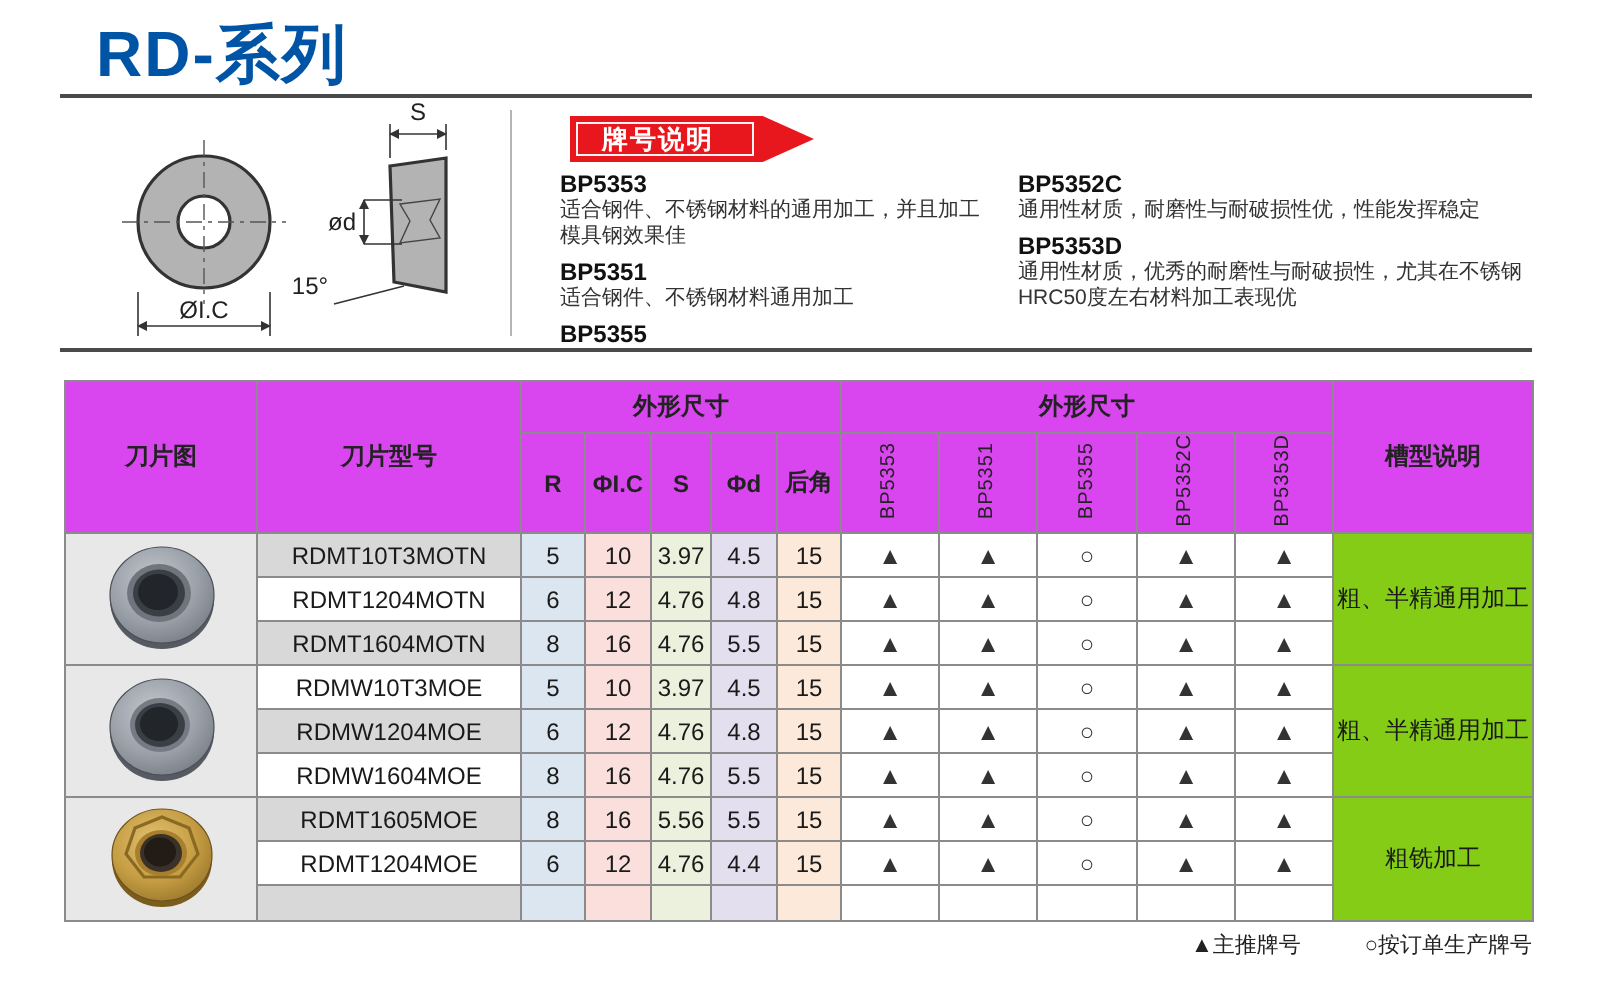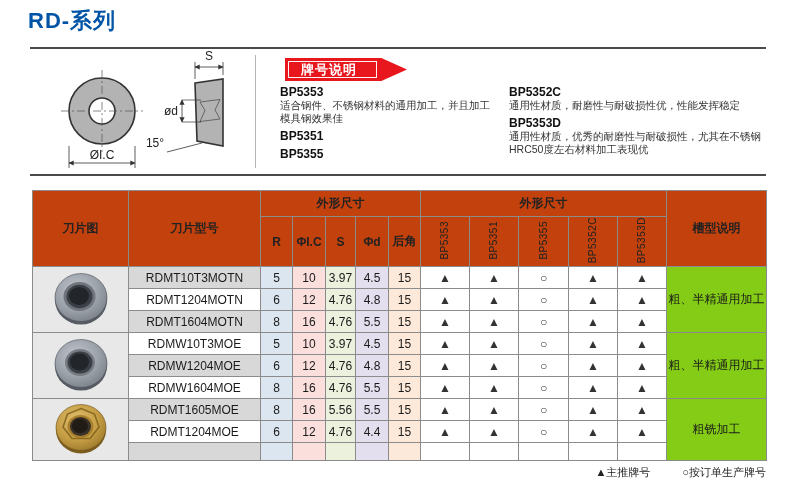--- a/index.html
+++ b/index.html
@@ -1,19 +1,19 @@
 <!DOCTYPE html>
 <html><head>
 <meta charset="utf-8">
 <style>
   html,body{margin:0;padding:0;background:#fff;}
   body{width:800px;height:501px;font-family:"Liberation Sans","DejaVu Sans",sans-serif;color:#1a1a1a;}
   .page{position:relative;width:800px;height:501px;overflow:hidden;background:#fff;}
 
-  .title{position:absolute;left:28px;top:6px;margin:0;font-size:22px;font-weight:bold;color:#0054a6;letter-spacing:1px;}
+  .title{position:absolute;left:48px;top:6px;margin:0;font-size:32px;font-weight:bold;color:#0054a6;letter-spacing:1px;}
 
   
   .top-panel{position:absolute;left:30px;top:47px;width:736px;height:129px;
     border-top:2px solid #4a4a4a;border-bottom:2px solid #4a4a4a;box-sizing:border-box;}
   .panel-divider{position:absolute;left:225px;top:6px;bottom:6px;width:1px;background:#b5b5b5;}
   .draw-svg{position:absolute;left:0;top:0;}
   .draw-svg text{font-size:12px;fill:#222;}
 
   .badge{position:absolute;left:255px;top:9px;width:122px;height:23px;background:#e8171e;
     clip-path:polygon(0 0,79% 0,100% 50%,79% 100%,0 100%);}
@@ -23,21 +23,21 @@
   .grade-cols{position:absolute;left:250px;top:36px;right:2px;display:flex;gap:12px;}
   .grade-col{width:228px;}
   .grade-col.wide{width:268px;}
   .grade-item{margin-bottom:4px;}
   .grade-name{font-size:12px;font-weight:bold;color:#111;line-height:14px;}
   .grade-desc{font-size:10.5px;color:#333;line-height:13px;}
 
   
   table.spec{position:absolute;left:32px;top:190px;border-collapse:collapse;table-layout:fixed;width:734px;}
   table.spec th,table.spec td{border:1px solid #8b8b8b;padding:0;font-size:12px;text-align:center;vertical-align:middle;box-sizing:border-box;overflow:hidden;}
-  table.spec th{background:#c2410c;font-weight:600;color:#222;}
+  table.spec th{background:#d946ef;font-weight:600;color:#222;}
   .vtext{display:inline-block;writing-mode:vertical-rl;transform:rotate(180deg);font-size:10px;font-weight:normal;letter-spacing:.5px;line-height:1;}
   .imgcell{background:#e8e8e8;}
   .model-odd{background:#d8d8d8;}
   .model-even{background:#ffffff;}
   td.model{font-size:12.5px;}
   .c-r{background:#dce6f1;}
   .c-ic{background:#fbdfdd;}
   .c-s{background:#ebf1dd;}
   .c-d{background:#e3dfee;margin-left:28px;}
   .c-a{background:#fde9d9;margin-left:44px;}
@@ -93,20 +93,21 @@
     </div>
 
     <div class="grade-cols">
       <div class="grade-col">
         <div class="grade-item">
           <div class="grade-name">BP5353</div>
           <div class="grade-desc">适合钢件、不锈钢材料的通用加工，并且加工模具钢效果佳</div>
         </div>
         <div class="grade-item">
           <div class="grade-name">BP5351</div>
+          <div class="grade-desc">适合钢件、不锈钢材料通用加工</div>
         </div>
         <div class="grade-item">
           <div class="grade-name">BP5355</div>
         </div>
       </div>
       <div class="grade-col wide">
         <div class="grade-item">
           <div class="grade-name">BP5352C</div>
           <div class="grade-desc">通用性材质，耐磨性与耐破损性优，性能发挥稳定</div>
         </div>

